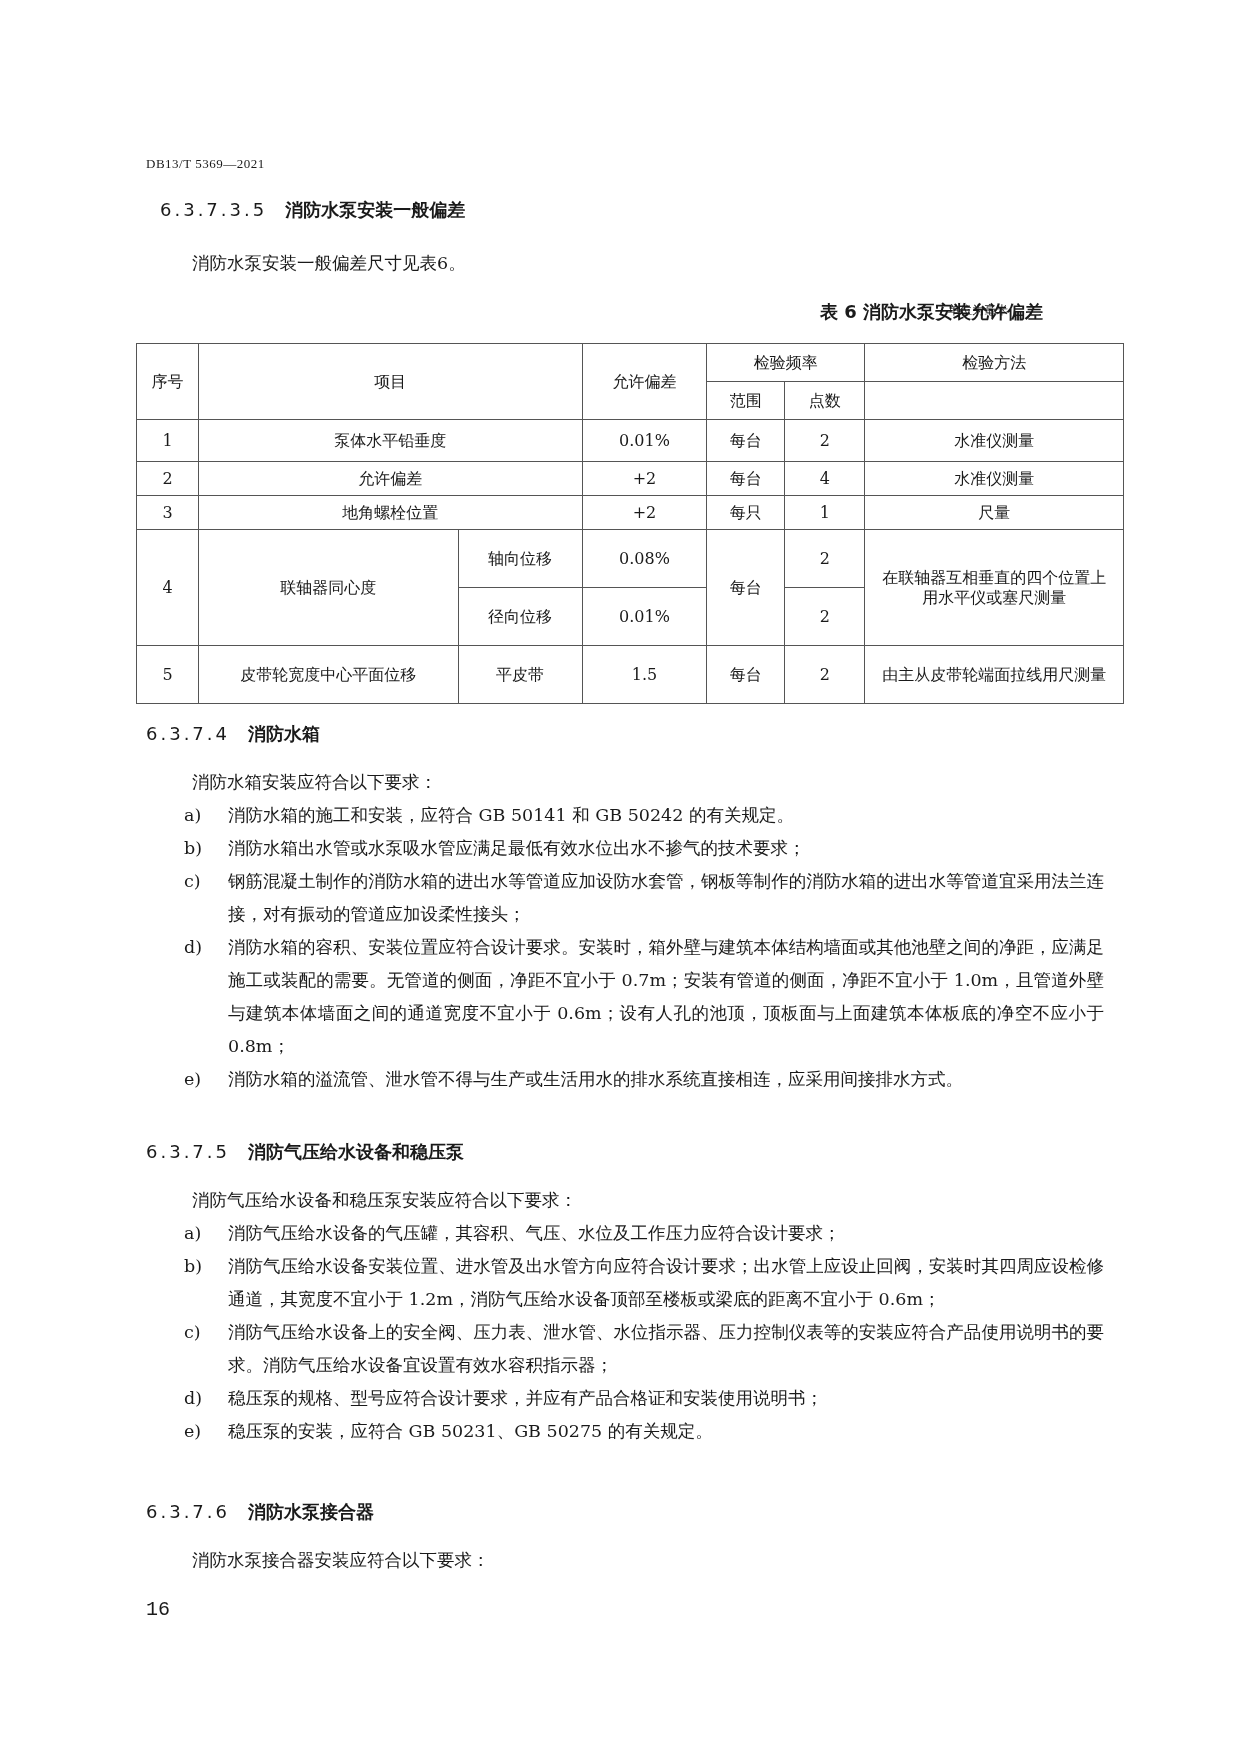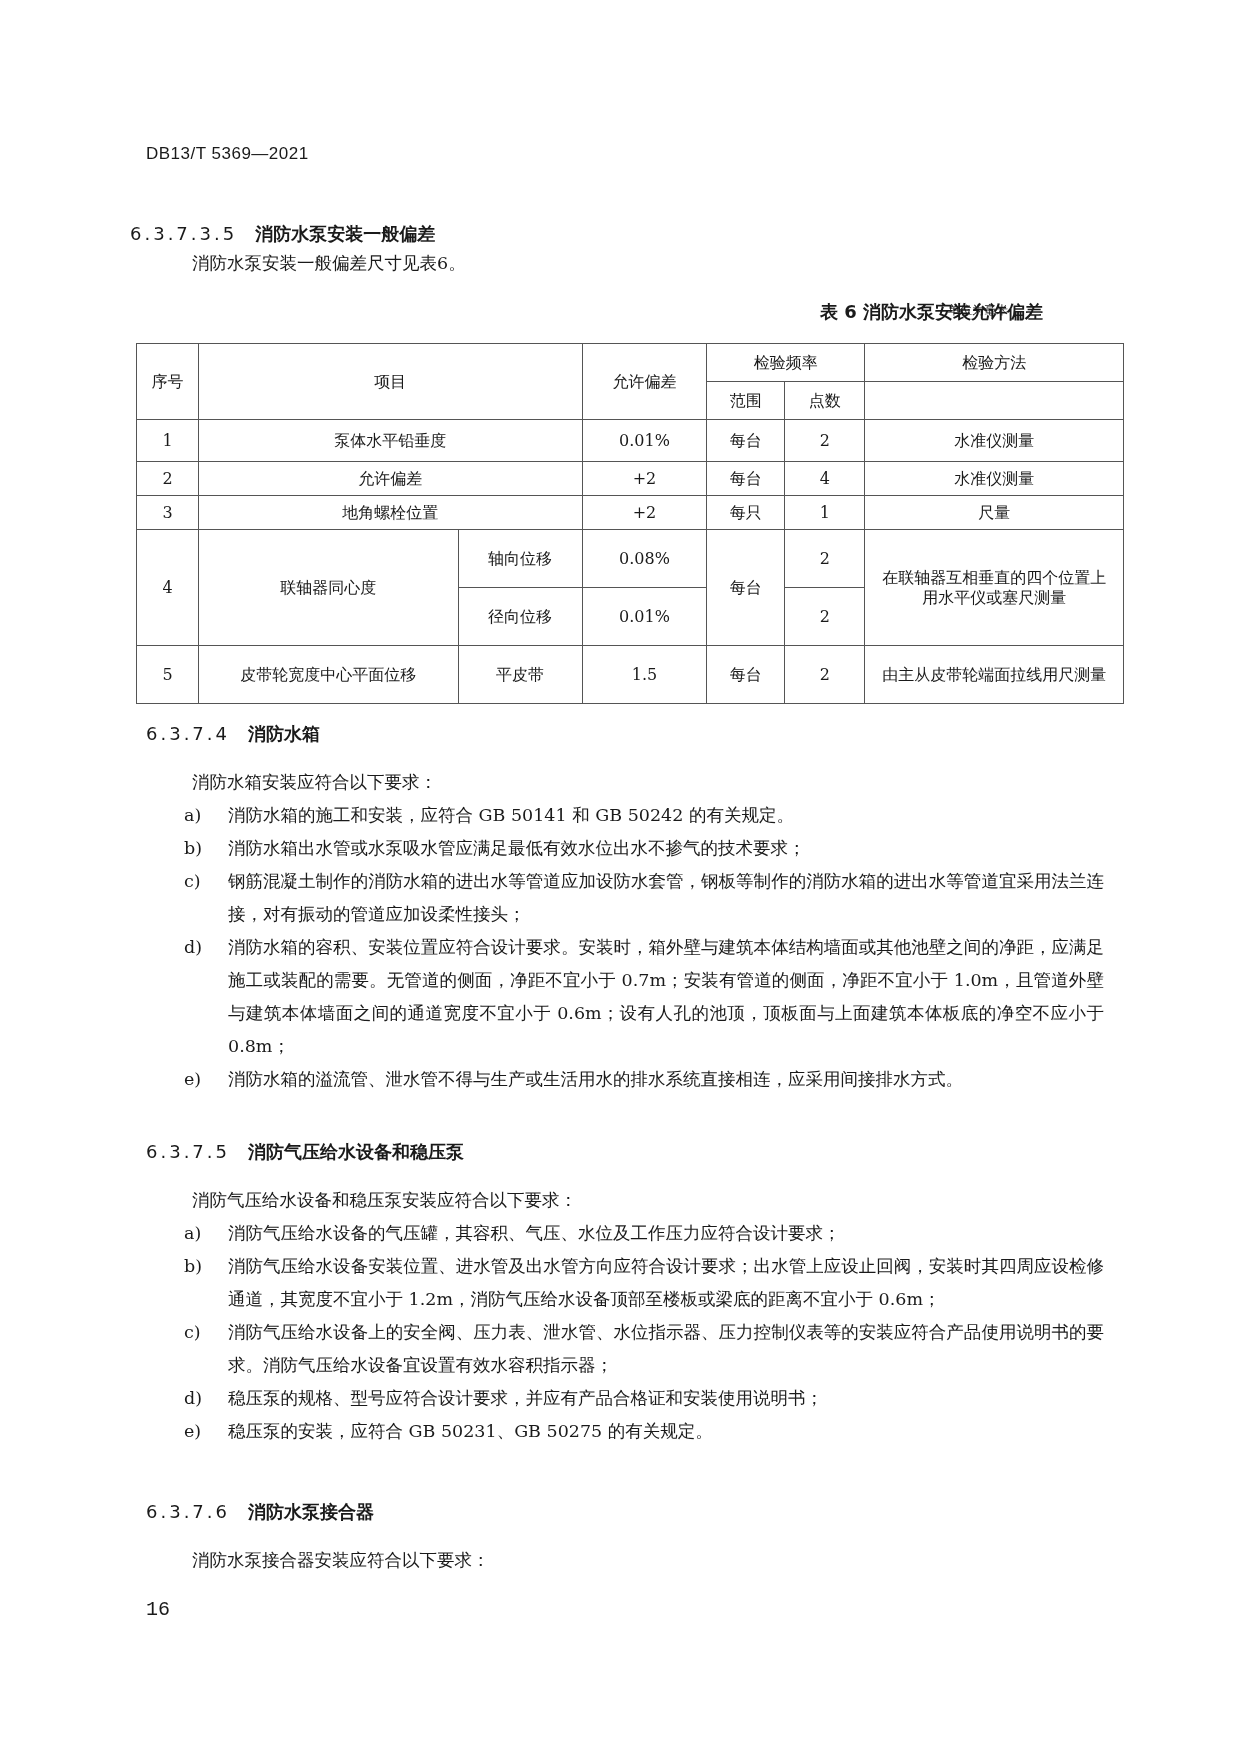--- a/index.html
+++ b/index.html
@@ -1,39 +1,39 @@
 <!DOCTYPE html>
 <html><head>
 <meta charset="utf-8">
 <style>
   html, body { margin: 0; padding: 0; background: #ffffff; }
   body { width: 1241px; height: 1755px; position: relative; overflow: hidden;
          font-family: "DejaVu Serif", "Liberation Serif", serif; color: #1a1a1a; }
   .abs { position: absolute; }
-  .doc-id { left: 146px; top: 144px; font-family: Liberation Sans, sans-serif; font-size: 17px; letter-spacing: 0.5px; }
+  .doc-id { left: 146px; top: 156px; font-family: Liberation Serif, serif; font-size: 13px; letter-spacing: 0.5px; }
   .h { font-family: "DejaVu Sans", sans-serif; font-size: 18px; font-weight: bold; }
   .h .num { font-weight: normal; letter-spacing: 3px; margin-right: 18px; }
   .p { font-size: 17.5px; line-height: 33px; }
   .indent { left: 192px; }
   .list { left: 184px; width: 920px; }
   .list .item { display: flex; line-height: 33px; font-size: 17.5px; }
   .list .lab { width: 44px; flex: none; }
   .list .txt { flex: 1; text-align: justify; }
   .caption { left: 0; width: 1043px; top: 300px; text-align: right; font-family: "DejaVu Sans", sans-serif; font-size: 18px; font-weight: bold; }
   .unit { left: 948px; top: 302px; font-size: 12px; }
   table.t { position: absolute; left: 136px; top: 343px; width: 988px; border-collapse: collapse; font-size: 16px; }
   table.t td { border: 1.5px solid #555; text-align: center; vertical-align: middle; padding: 0 6px; line-height: 20px; }
   .page-num { left: 146px; top: 1598px; font-size: 20px; font-family: Liberation Mono, monospace; }
 </style>
 </head>
 <body>
 
 <div class="abs doc-id">DB13/T 5369—2021</div>
 
-<div class="abs h" style="left:130px; top:198px;margin-top:24px;">
+<div class="abs h" style="left:160px; top:198px;">
   <span class="num">6.3.7.3.5</span><span>消防水泵安装一般偏差</span>
 </div>
 <div class="abs p indent" style="top:247px;">消防水泵安装一般偏差尺寸见表6。</div>
 
 <div class="abs caption">表 6 消防水泵安装允许偏差</div>
 <div class="abs unit">单位为毫米</div>
 
 <table class="t">
   <colgroup>
     <col style="width:62px">

